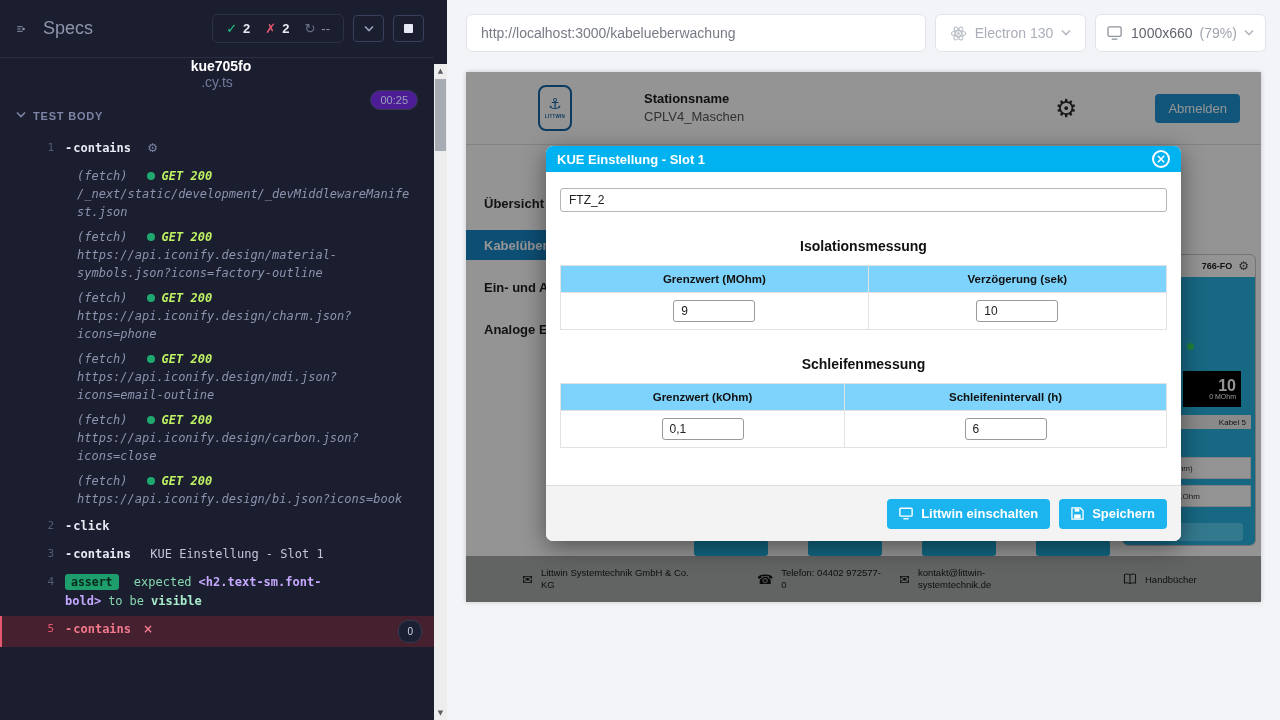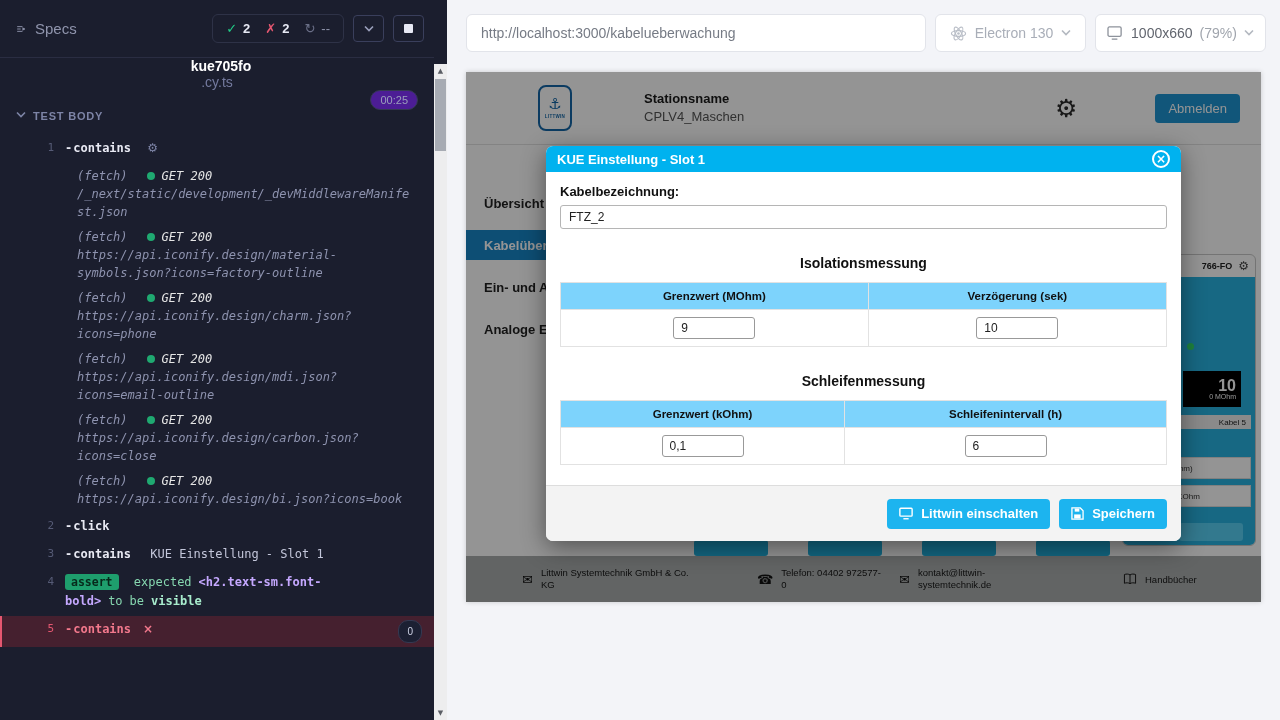--- a/index.html
+++ b/index.html
@@ -5,21 +5,21 @@
   * { margin:0; padding:0; box-sizing:border-box; }
   html,body { width:1280px; height:720px; overflow:hidden; background:#f3f4f8;
               font-family:"Liberation Sans", sans-serif; }
   .glyph { font-family:"DejaVu Sans", sans-serif; }
 
   
   .reporter { position:absolute; left:0; top:0; width:434px; height:720px;
               background:#1b1e2e; color:#d0d2e0; overflow:hidden; }
   .rep-header { height:58px; display:flex; align-items:center;
                 padding:0 10px 0 16px; border-bottom:1px solid #2a2d42; }
-  .specs-label { color:#9095ad; font-size:15px; margin-left:9px; }
+  .specs-label { color:#9095ad; font-size:18px; margin-left:17px; }
   .stats { margin-left:auto; display:flex; align-items:center; gap:15px;
            border:1px solid #2e3247; border-radius:6px; padding:6px 13px; }
   .stat { display:flex; align-items:center; gap:6px; font-size:13px;
           font-weight:bold; color:#e7e9f4; }
   .ic-pass { color:#21cc87; font-size:13px; }
   .ic-fail { color:#e45770; font-size:13px; }
   .ic-pend { color:#6a6f87; font-size:13px; }
   .stat.pend { color:#9095ad; font-weight:normal; }
   .hdr-btn { width:31px; height:27px; border:1px solid #3a3f5c; border-radius:4px;
              display:flex; align-items:center; justify-content:center; margin-left:9px; }
@@ -42,21 +42,21 @@
   .method { font-weight:bold; }
   .method::before { content:"-"; font-weight:bold; margin-right:1px; }
   .gear { color:#7d84a6; margin-left:9px; font-size:12px; }
   .arg { color:#c3c6da; margin-left:12px; }
 
   .fetch { padding:2px 18px 2px 77px; color:#8e93af; font-style:italic;
            line-height:18px; margin:3px 0; }
   .fetch-head { display:flex; align-items:center; }
   .dot { width:8px; height:8px; border-radius:50%; background:#1fa971;
          margin-left:19px; flex:none; }
-  .fetch-status { margin-left:7px; font-weight:normal; color:#e5e5e5; }
+  .fetch-status { margin-left:7px; font-weight:bold; color:#bef264; }
   .fetch-url { overflow-wrap:break-word; word-break:break-word; }
 
   .assert-badge { background:#1e9e6d; color:#07291b; font-weight:bold;
                   border-radius:3px; padding:1px 6px; margin-right:8px; font-size:11.5px; }
   .assert-msg span { margin-right:7px; color:#86d7b0; }
   .assert-msg .subj { color:#c5a8ff; font-weight:bold; }
   .assert-msg .emph { color:#a8eccd; font-weight:bold; }
 
   .crow.failed { background:#45202f; border-left:2px solid #e45770; padding-left:32px; }
   .crow.failed .cnum { color:#e45770; }
@@ -432,21 +432,20 @@
     </footer>
 
     <div class="overlay"></div>
 
     <div class="modal">
       <div class="modal-header">
         <span>KUE Einstellung - Slot 1</span>
         <span class="modal-close glyph">×</span>
       </div>
       <div class="modal-body">
-        <div class="mb-label">Kabelbezeichnung:</div>
         <input class="mb-input" type="text" value="FTZ_2" style="">
 
         <div class="sec-title">Isolationsmessung</div>
         <table class="mtable">
           <tbody>
               <tr>
             <th>Grenzwert (MOhm)</th>
             <th>Verzögerung (sek)</th>
           </tr>
           <tr>

